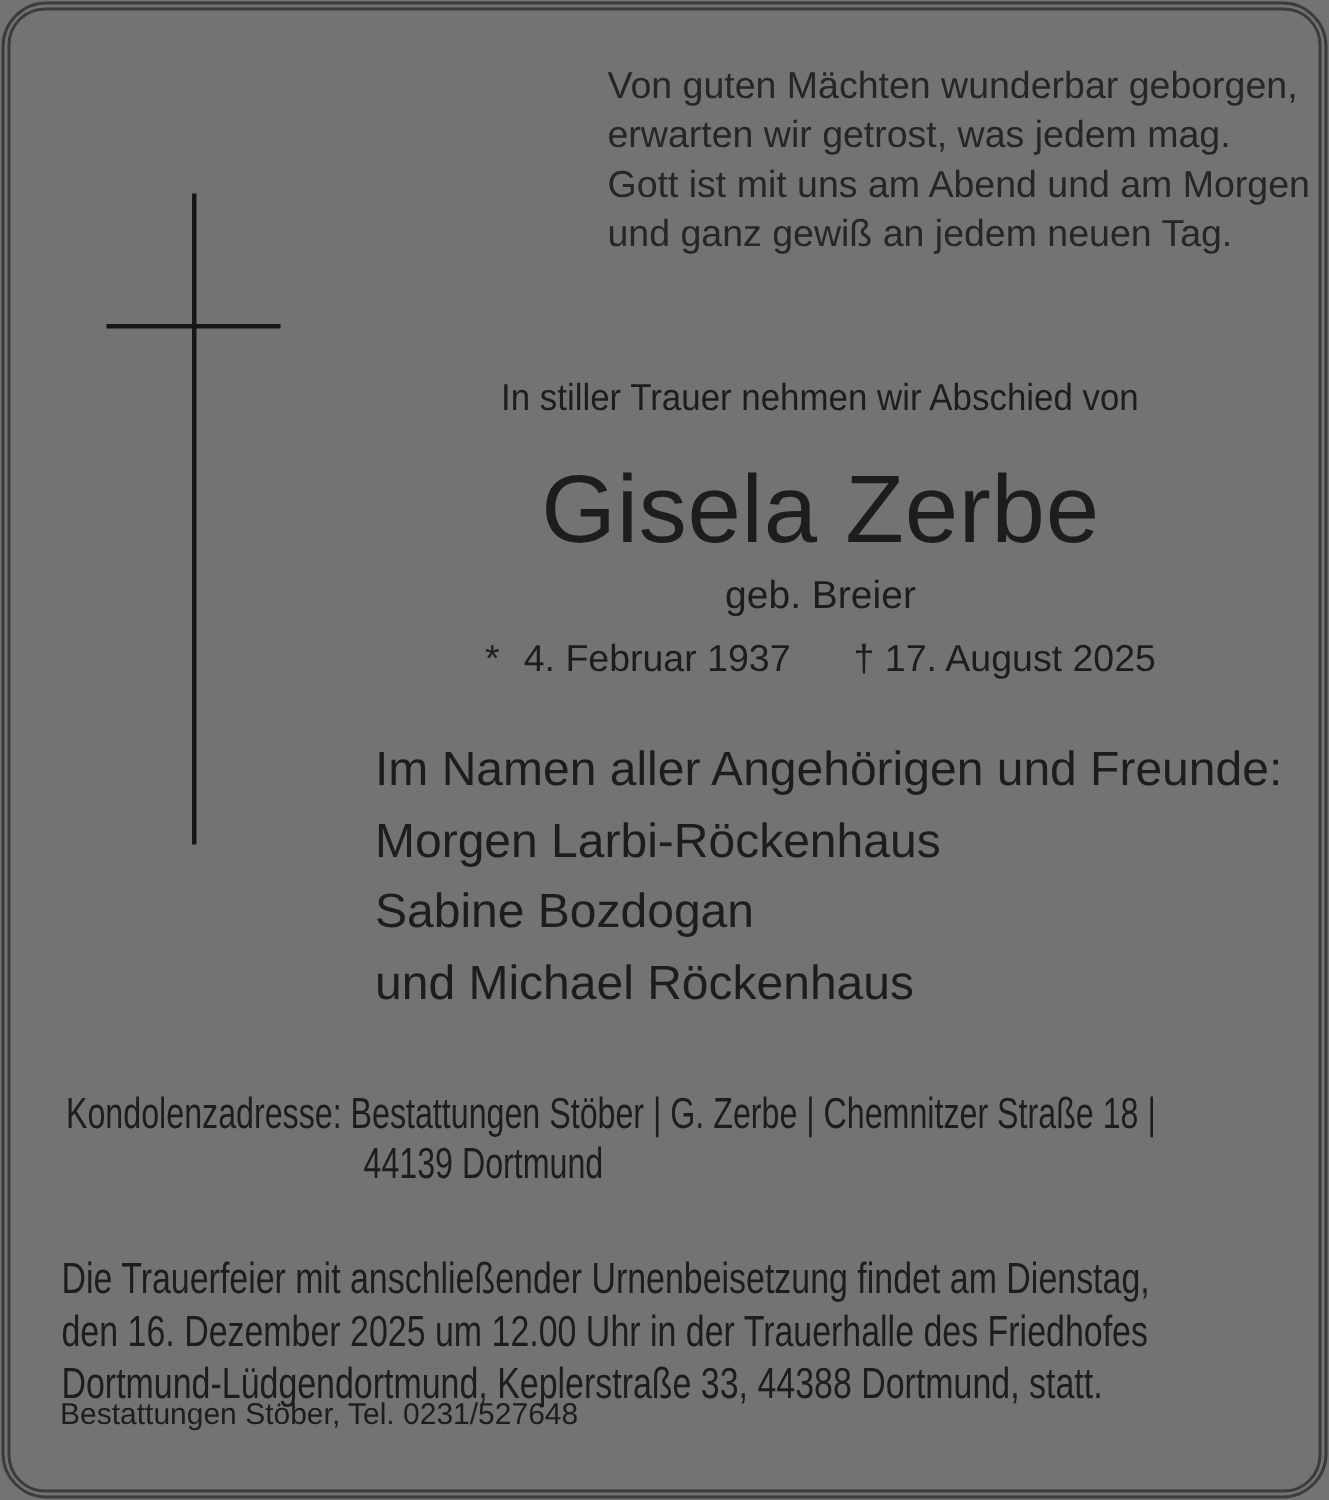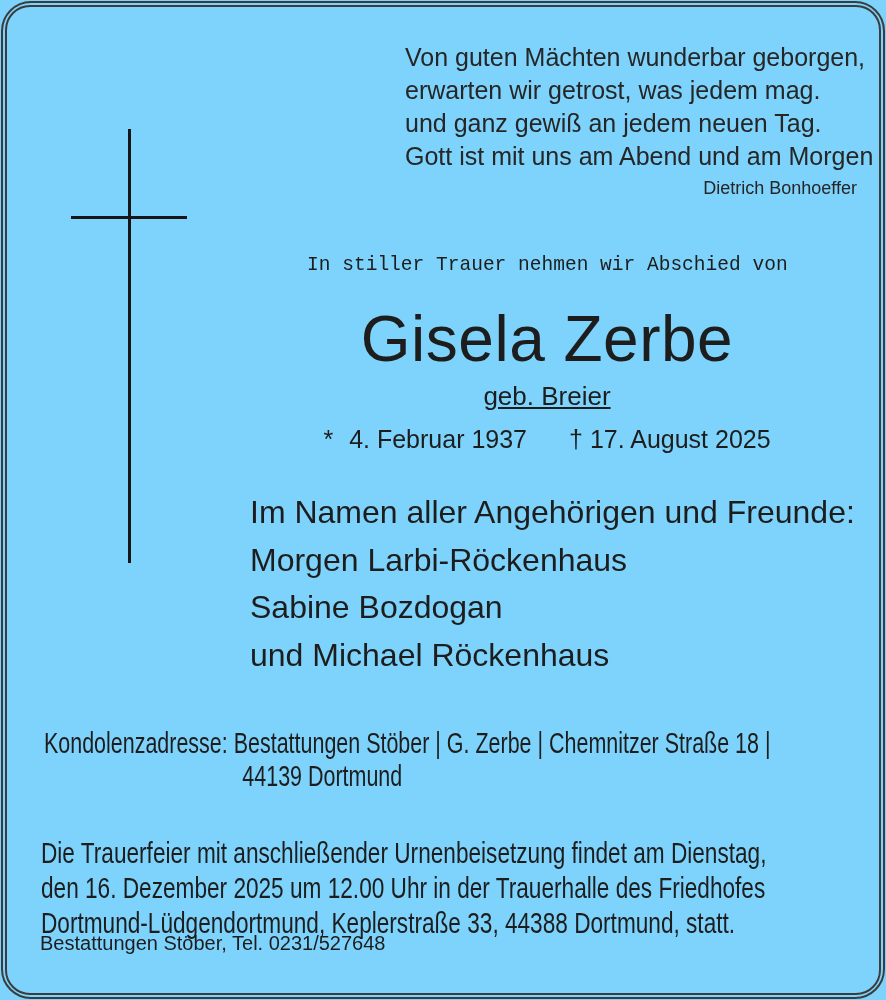--- a/index.html
+++ b/index.html
@@ -4,21 +4,21 @@
 <style>
   * { margin: 0; padding: 0; box-sizing: border-box; }
   html, body { background: #ffffff; }
   body {
     width: 886px; height: 1000px;
     font-family: "Liberation Sans", sans-serif;
     color: #1d1d1d;
     position: relative;
     overflow: hidden;
   }
-  .page { position: absolute; inset: 0; background: #7dd3fc; }
+  .page { position: absolute; inset: 0; background: #737373; }
 
   
   .frame-outer {
     position: absolute; inset: 1px;
     border: 2px solid #3c3c3c;
     border-radius: 30px;
   }
   .frame-inner {
     position: absolute; inset: 5px;
     border: 2px solid #3c3c3c;
@@ -37,24 +37,24 @@
     text-align: right; padding-right: 18px; margin-top: 4px;
     font-size: 18px; line-height: 22px;
   }
 
   
   .cross-v { left: 128px; top: 129px; width: 3px; height: 434px; background: #161616; }
   .cross-h { left: 71px;  top: 216px; width: 116px; height: 3px; background: #161616; }
 
   
   .centered { left: 207px; width: 680px; text-align: center; }
-  .intro { top: 248px; font-size: 21px; line-height: 34px; font-family: Liberation Mono, monospace; }
+  .intro { top: 248px; font-size: 25px; line-height: 34px; }
   .intro-inner { display: inline-block; transform: scaleX(.93); transform-origin: center top; }
   .deceased-name { top: 307px; font-size: 64px; line-height: 64px; letter-spacing: .5px; }
-  .maiden { top: 381px; font-size: 26px; line-height: 30px; text-decoration: underline; }
+  .maiden { top: 381px; font-size: 26px; line-height: 30px; }
   .dates {
     top: 424px; font-size: 25px; line-height: 30px;
     display: flex; justify-content: center; align-items: baseline;
   }
   .dates .birth-sym { margin-right: 16px; }
   .dates .death { margin-left: 42px; text-align: right; }
 
   
   .mourners { left: 250px; top: 489px; font-size: 32px; }
   .mourners > div { line-height: 47.7px; height: 47.7px; white-space: nowrap; }
@@ -81,23 +81,22 @@
 <body style="color: rgb(29, 29, 29);">
 
 <div class="page">
 
   <div class="frame-outer" style="border-color: rgb(60, 60, 60);"></div>
   <div class="frame-inner" style="border-color: rgb(60, 60, 60);"></div>
 
   <div class="abs quote">
     <div class="quote-line">Von guten Mächten wunderbar geborgen,</div>
     <div class="quote-line">erwarten wir getrost, was jedem mag.</div>
+    <div class="quote-line">Gott ist mit uns am Abend und am Morgen</div>
     <div class="quote-line">und ganz gewiß an jedem neuen Tag.</div>
-    <div class="quote-line">Gott ist mit uns am Abend und am Morgen</div>
-    <div class="quote-attr">Dietrich Bonhoeffer</div>
   </div>
 
   <div>
     <div class="abs cross-v"></div>
     <div class="abs cross-h"></div>
   </div>
 
   <div class="abs centered intro">
     <span class="intro-inner">In stiller Trauer nehmen wir Abschied von</span>
   </div>

